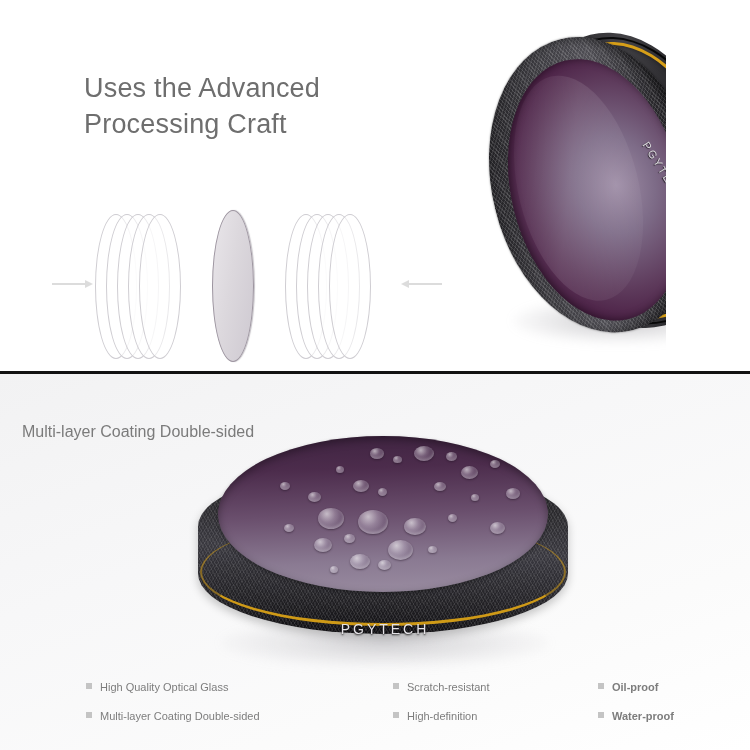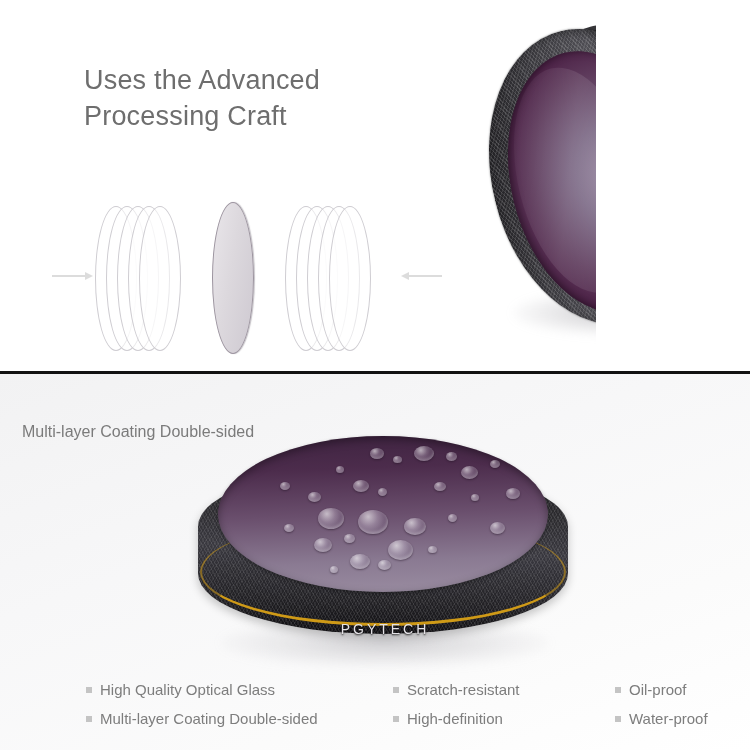--- a/index.html
+++ b/index.html
@@ -11,22 +11,22 @@
     width: 750px;
     height: 750px;
     font-family: "Liberation Sans", sans-serif;
     overflow: hidden;
     position: relative;
   }
 
   
   #top-panel {
     position: absolute;
-    left: 0; top: 4px;
-    width: 596px; height: 372px;
+    left: 0; top: 12px;
+    width: 666px; height: 372px;
     background: #ffffff;
     overflow: hidden;
   }
 
   #headline {
     position: absolute;
     left: 84px; top: 58px;
     width: 330px;
     font-size: 27px;
     line-height: 36px;
@@ -275,34 +275,34 @@
   }
 
   
   #features {
     position: absolute;
     left: 86px; top: 307px;
     width: 660px;
   }
   .feat {
     position: absolute;
-    font-size: 15px;
+    font-size: 11px;
     color: #7d7d7d;
     white-space: nowrap;
   }
   .feat .bullet {
     display: inline-block;
     width: 6px; height: 6px;
     background: #c4c4c4;
     margin-right: 8px;
     vertical-align: 2px;
   }
   .col1 { left: 0; }
   .col2 { left: 307px; }
-  .col3 { left: 529px; }
+  .col3 { left: 512px; font-weight: bold; }
   .row1 { top: 0; }
   .row2 { top: 29px; }
 </style>
 </head>
 <body>
 
 <div id="top-panel">
 
   <div id="headline">Uses the Advanced Processing Craft</div>
 

